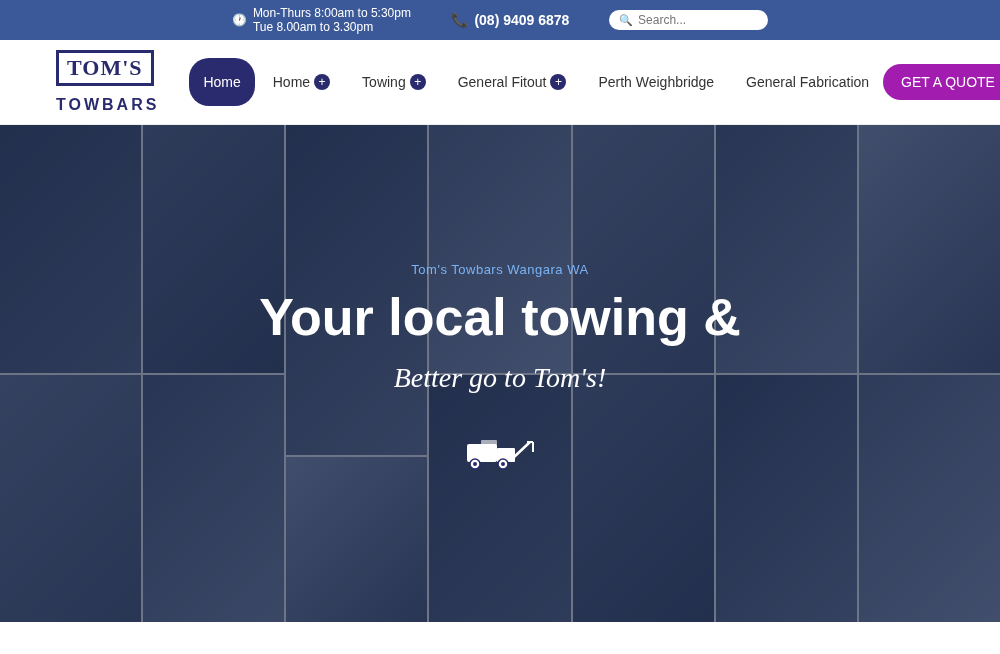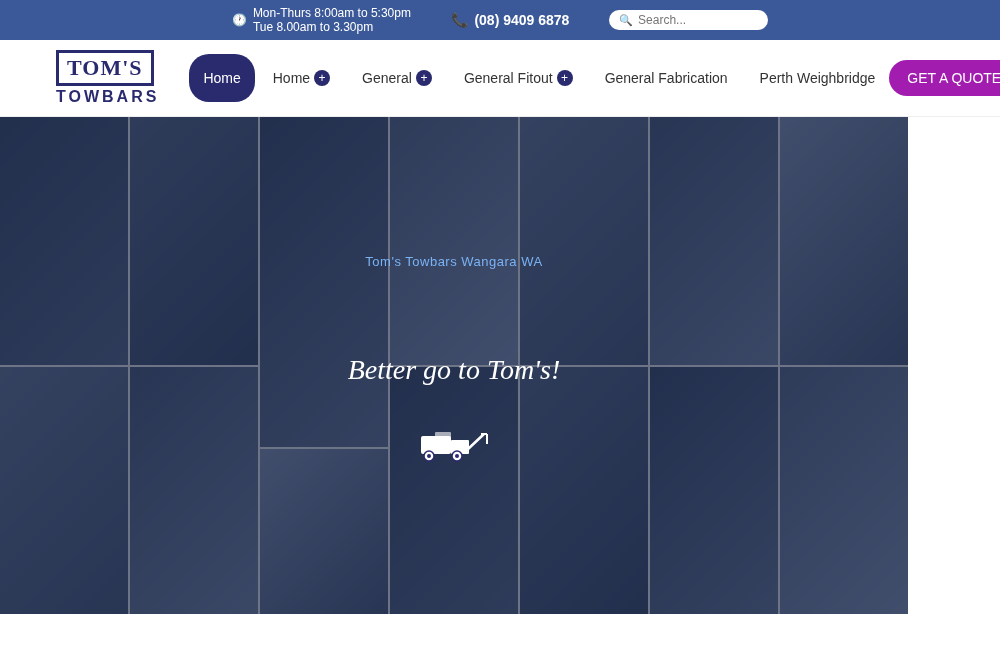--- a/index.html
+++ b/index.html
@@ -66,21 +66,21 @@
       letter-spacing: 1px;
       border: 3px solid #2a2a6e;
       padding: 2px 8px;
       display: inline-block;
     }
     .logo-text-bottom {
       font-size: 16px;
       font-weight: bold;
       color: #2a2a6e;
       letter-spacing: 3px;
-      margin-top: 2px;
+      margin-top: 10px;
       text-align: center;
     }
 
     .nav-links {
       display: flex;
       align-items: center;
       gap: 4px;
       flex: 1;
     }
     .nav-item {
@@ -122,21 +122,21 @@
       display: flex;
       align-items: center;
       gap: 6px;
       white-space: nowrap;
       margin-left: auto;
     }
 
     
     .hero {
       position: relative;
-      width: 908px;
+      width: 1000px;
       height: 497px;
       overflow: hidden;
     }
 
     
     .photo-grid {
       position: absolute;
       top: 0; left: 0; right: 0; bottom: 0;
       display: flex;
       gap: 2px;
@@ -238,32 +238,32 @@
   </div>
   <div class="nav-links">
     <div class="nav-item active">
       <span>Home</span>
     </div>
     <div class="nav-item">
       <span>Home</span>
       <span class="plus-icon">+</span>
     </div>
     <div class="nav-item">
-      <span>General</span>
+      <span>Towing</span>
       <span class="plus-icon">+</span>
     </div>
     <div class="nav-item">
       <span>General Fitout</span>
       <span class="plus-icon">+</span>
     </div>
     <div class="nav-item">
+      <span>Perth Weighbridge</span>
+    </div>
+    <div class="nav-item">
       <span>General Fabrication</span>
-    </div>
-    <div class="nav-item">
-      <span>Perth Weighbridge</span>
     </div>
   </div>
   <button class="get-quote-btn">
     <span>GET A QUOTE</span>
     <span>💬</span>
   </button>
 </div>
 
 <div class="hero">
 
@@ -296,21 +296,21 @@
       <div class="photo-cell pc6"></div>
       <div class="photo-cell pc7"></div>
     </div>
   </div>
 
   <div class="hero-overlay"></div>
 
   <div class="hero-content">
     <p class="hero-subtitle">Tom's Towbars Wangara WA</p>
     <h1 class="hero-title">
-      <br>
+      <span>Your local towing &amp;</span><br>
     </h1>
     <p class="hero-tagline">Better go to Tom's!</p>
     <div class="hero-icon">
       <svg width="70" height="42" viewBox="0 0 70 42" fill="none" xmlns="http://www.w3.org/2000/svg">
 
         <rect x="2" y="10" width="30" height="18" rx="2" fill="white"></rect>
         <rect x="32" y="14" width="18" height="14" rx="1" fill="white"></rect>
         <rect x="16" y="6" width="16" height="12" rx="1" fill="white" opacity="0.6"></rect>
 
         <circle cx="10" cy="30" r="5" fill="white" stroke="#2a2a6e" stroke-width="1.5"></circle>

